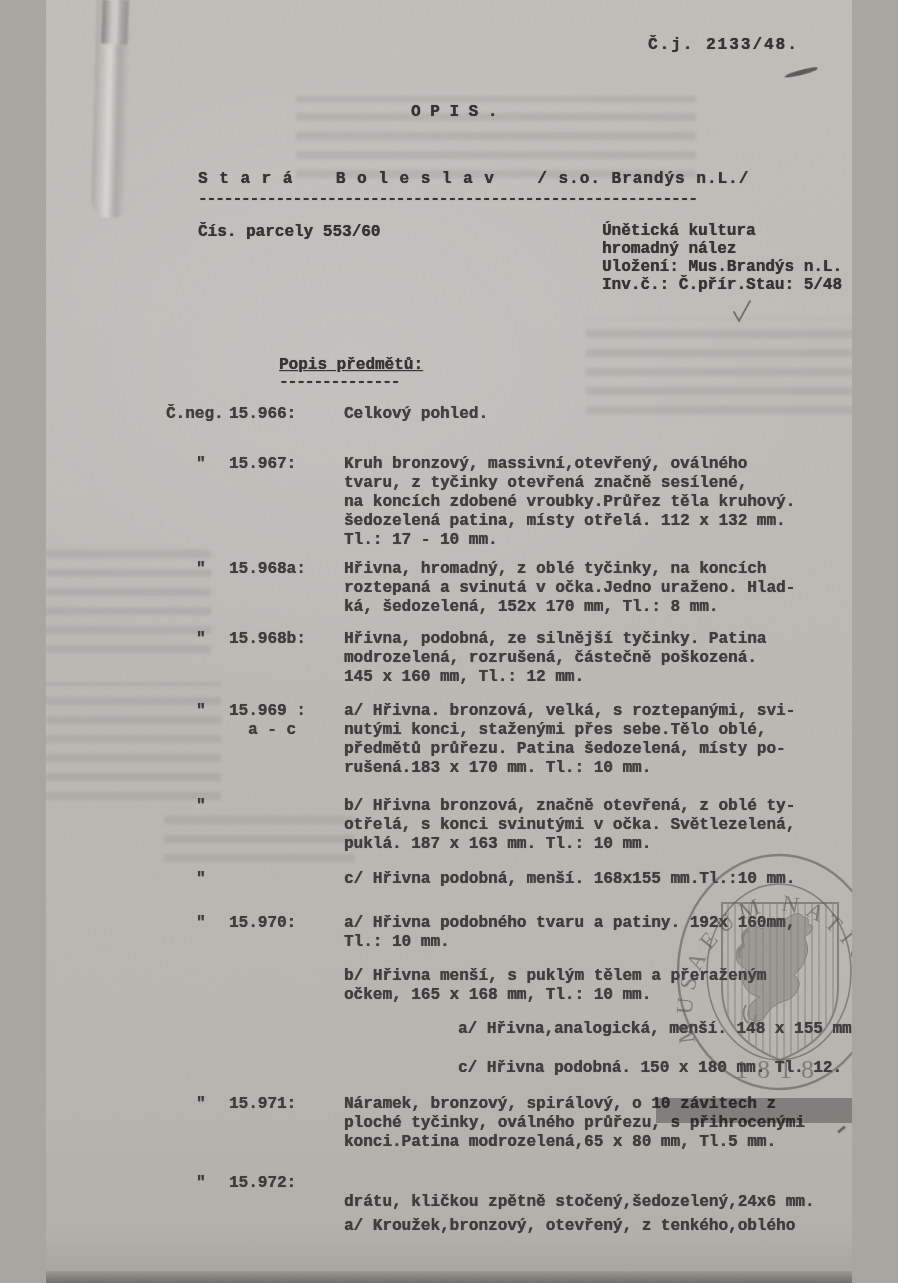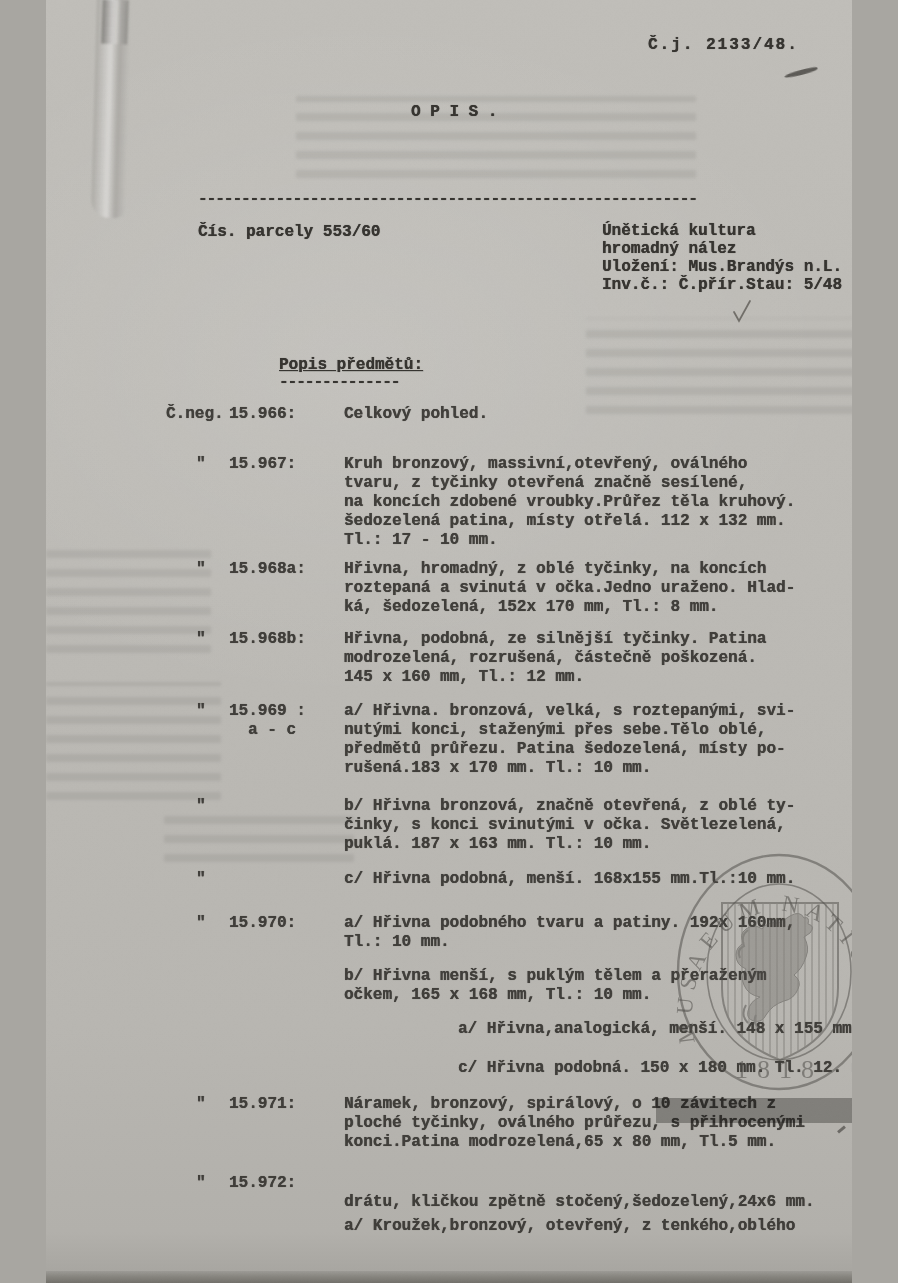--- a/index.html
+++ b/index.html
@@ -78,20 +78,21 @@
   <div class="bleed" style="left:540px;top:318px;width:320px;height:96px;"></div>
   <div class="bleed" style="left:0;top:545px;width:165px;height:108px;"></div>
   <div class="bleed" style="left:0;top:682px;width:175px;height:118px;"></div>
   <div class="bleed" style="left:118px;top:812px;width:190px;height:50px;"></div>
   <div class="bleed" style="left:820px;top:588px;width:78px;height:76px;"></div>
 
   <div class="line" style="left:602px;top:36px;letter-spacing:2px;">Č.j. 2133/48.</div>
   <div class="line" style="left:365px;top:75px;margin-top:28px;">O P I S .</div>
   <div class="penstroke"></div>
 
+  <div class="line" style="left:152px;top:170px;letter-spacing:1px;">S t a r á    B o l e s l a v    / s.o. Brandýs n.L./</div>
   <div class="line dashline" style="left:152px;top:190px;">----------------------------------------------------------</div>
 
   <div class="line" style="left:152px;top:223px;">Čís. parcely 553/60</div>
 
   <div>
     <div class="line" style="left:556px;top:222px;">Únětická kultura</div>
     <div class="line" style="left:556px;top:240px;">hromadný nález</div>
     <div class="line" style="left:556px;top:258px;">Uložení: Mus.Brandýs n.L.</div>
     <div class="line" style="left:556px;top:276px;">Inv.č.: Č.přír.Stau: 5/48</div>
   </div>
@@ -122,21 +123,21 @@
       <div class="line soft" style="left: 298px; top: 668px;">145 x 160 mm, Tl.: 12 mm.</div>
       <div class="line soft" style="left: 150px; top: 702px;">"</div>
       <div class="line soft" style="left: 183px; top: 702px;">15.969 :</div>
       <div class="line soft" style="left: 202px; top: 721px;">a - c</div>
       <div class="line soft" style="left: 298px; top: 702px;">a/ Hřivna. bronzová, velká, s roztepanými, svi-</div>
       <div class="line soft" style="left: 298px; top: 721px;">nutými konci, staženými přes sebe.Tělo oblé,</div>
       <div class="line soft" style="left: 298px; top: 740px;">předmětů průřezu. Patina šedozelená, místy po-</div>
       <div class="line soft" style="left: 298px; top: 759px;">rušená.183 x 170 mm. Tl.: 10 mm.</div>
       <div class="line soft" style="left: 150px; top: 797px;">"</div>
       <div class="line soft" style="left: 298px; top: 797px;">b/ Hřivna bronzová, značně otevřená, z oblé ty-</div>
-      <div class="line soft" style="left: 298px; top: 816px;">činky, s konci svinutými v očka. Světlezelená,</div>
+      <div class="line soft" style="left: 298px; top: 816px;">otřelá, s konci svinutými v očka. Světlezelená,</div>
       <div class="line soft" style="left: 298px; top: 835px;">puklá. 187 x 163 mm. Tl.: 10 mm.</div>
       <div class="line soft" style="left: 150px; top: 870px;">"</div>
       <div class="line soft" style="left: 298px; top: 870px;">c/ Hřivna podobná, menší. 168x155 mm.Tl.:10 mm.</div>
       <div class="line soft" style="left: 150px; top: 914px;">"</div>
       <div class="line soft" style="left: 183px; top: 914px;">15.970:</div>
       <div class="line soft" style="left: 298px; top: 914px;">a/ Hřivna podobného tvaru a patiny. 192x 160mm,</div>
       <div class="line soft" style="left: 298px; top: 933px;">Tl.: 10 mm.</div>
       <div class="line soft" style="left: 298px; top: 967px;">b/ Hřivna menší, s puklým tělem a přeraženým</div>
       <div class="line soft" style="left: 298px; top: 986px;">očkem, 165 x 168 mm, Tl.: 10 mm.</div>
       <div class="line soft" style="left: 412px; top: 1020px;">a/ Hřivna,analogická, menší. 148 x 155 mm.Tl.10mm.</div>

